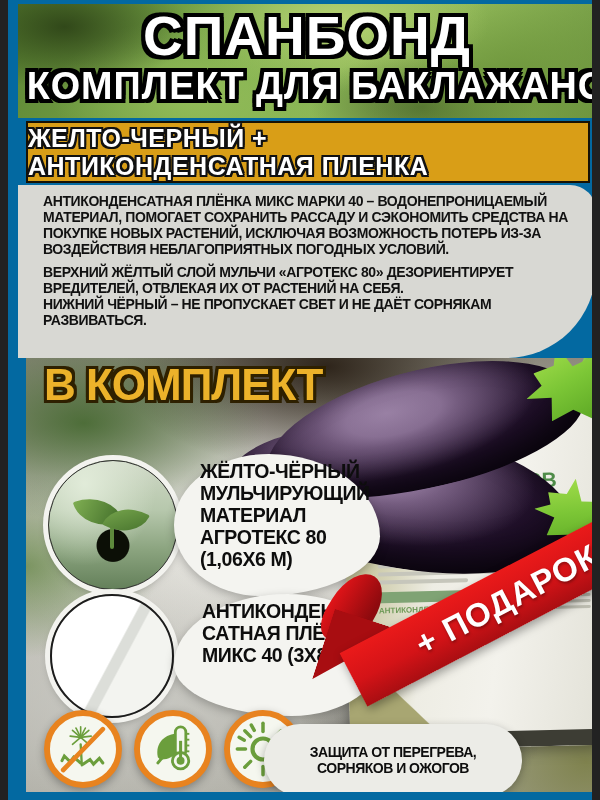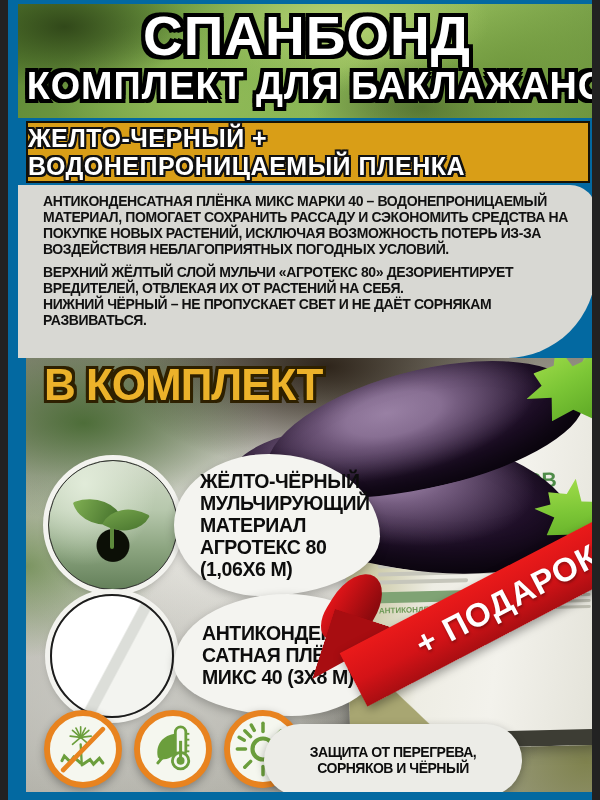--- a/index.html
+++ b/index.html
@@ -143,21 +143,21 @@
   .leaf2{left:58px;top:44px;width:38px;height:30px;transform:rotate(28deg);border-radius:95% 5% 95% 5%;}
   .sprout-stem{position:absolute;left:61px;top:66px;width:4px;height:22px;background:#5e8a3c;border-radius:2px;}
   .circle-film{
     left:24px;top:236px;width:120px;height:120px;
     background:linear-gradient(118deg,#ffffff 0 50%,#dcdeD9 51% 57%,#f3f4f0 58% 100%);
     border:2px solid #1c1c1c;
   }
   .kit-blob{
     background:#F4F4F0;box-shadow:0 3px 10px rgba(0,0,0,.25);
     box-sizing:border-box;color:#0d0d0d;font-weight:700;font-size:19.5px;line-height:1.13;
-    letter-spacing:-0.4px;display:flex;align-items:center;
+    letter-spacing:-0.4px;display:flex;align-items:flex-start;
   }
   .blob1{left:148px;top:96px;width:206px;height:142px;border-radius:46% 54% 58% 42%/50% 58% 42% 50%;
     padding:6px 8px 6px 26px;}
   .blob2{left:148px;top:236px;width:210px;height:122px;border-radius:54% 46% 44% 56%/58% 48% 52% 42%;
     padding:6px 8px 6px 28px;}
 
   
   .ribbon-curl{
     left:288px;top:228px;width:78px;height:46px;border-radius:40% 60% 55% 45%;
     background:linear-gradient(180deg,#e01418 0%,#8e0a0e 90%);transform:rotate(-58deg);
@@ -201,21 +201,21 @@
 <body>
 
 <div class="page">
 
   <div class="abs header-photo"></div>
   <div class="abs hdr-title hdr-line1">СПАНБОНД</div>
   <div class="abs hdr-title hdr-line2">КОМПЛЕКТ ДЛЯ БАКЛАЖАНОВ</div>
 
   <div class="abs banner">
     <div>ЖЕЛТО-ЧЕРНЫЙ +</div>
-    <div>ВОДОНЕПРОНИЦАЕМЫЙ ПЛЕНКА</div>
+    <div>АНТИКОНДЕНСАТНАЯ ПЛЕНКА</div>
   </div>
 
   <div class="abs desc">
     <p>АНТИКОНДЕНСАТНАЯ ПЛЁНКА МИКС МАРКИ 40 – ВОДОНЕПРОНИЦАЕМЫЙ МАТЕРИАЛ, ПОМОГАЕТ СОХРАНИТЬ РАССАДУ И СЭКОНОМИТЬ СРЕДСТВА НА ПОКУПКЕ НОВЫХ РАСТЕНИЙ, ИСКЛЮЧАЯ ВОЗМОЖНОСТЬ ПОТЕРЬ ИЗ-ЗА ВОЗДЕЙСТВИЯ НЕБЛАГОПРИЯТНЫХ ПОГОДНЫХ УСЛОВИЙ.</p>
     <p>ВЕРХНИЙ ЖЁЛТЫЙ СЛОЙ МУЛЬЧИ «АГРОТЕКС 80» ДЕЗОРИЕНТИРУЕТ ВРЕДИТЕЛЕЙ, ОТВЛЕКАЯ ИХ ОТ РАСТЕНИЙ НА СЕБЯ.</p>
     <p>НИЖНИЙ ЧЁРНЫЙ – НЕ ПРОПУСКАЕТ СВЕТ И НЕ ДАЁТ СОРНЯКАМ РАЗВИВАТЬСЯ.</p>
   </div>
 
   <div class="abs photo">
 
@@ -339,17 +339,17 @@
           <line x1="14" y1="3.5" x2="16.5" y2="8"></line>
           <line x1="31.5" y1="40" x2="34" y2="44.5"></line>
           <line x1="3.5" y1="14" x2="8" y2="16.5"></line>
           <line x1="40" y1="31.5" x2="44.5" y2="34"></line>
         </g>
       </svg>
     </div>
 
     <div class="abs caption-blob">
       <div>ЗАЩИТА ОТ ПЕРЕГРЕВА,</div>
-      <div>СОРНЯКОВ И ЧЁРНЫЙ</div>
+      <div>СОРНЯКОВ И ОЖОГОВ</div>
     </div>
 
   </div>
 </div>
 
 </body></html>

